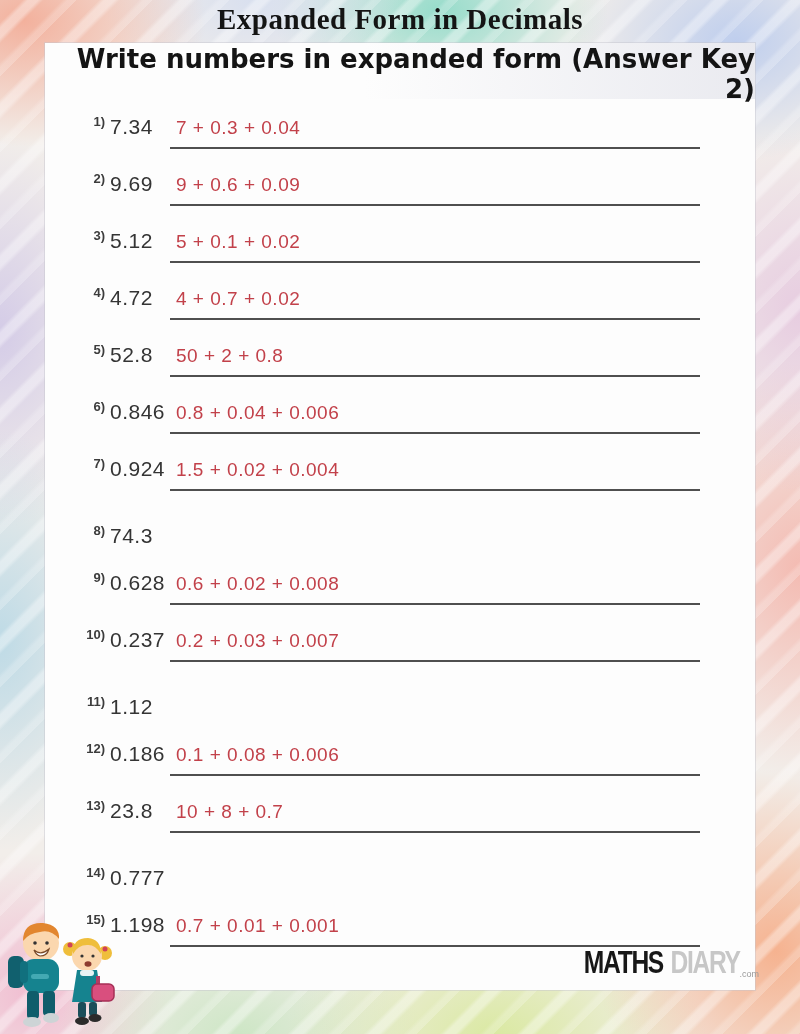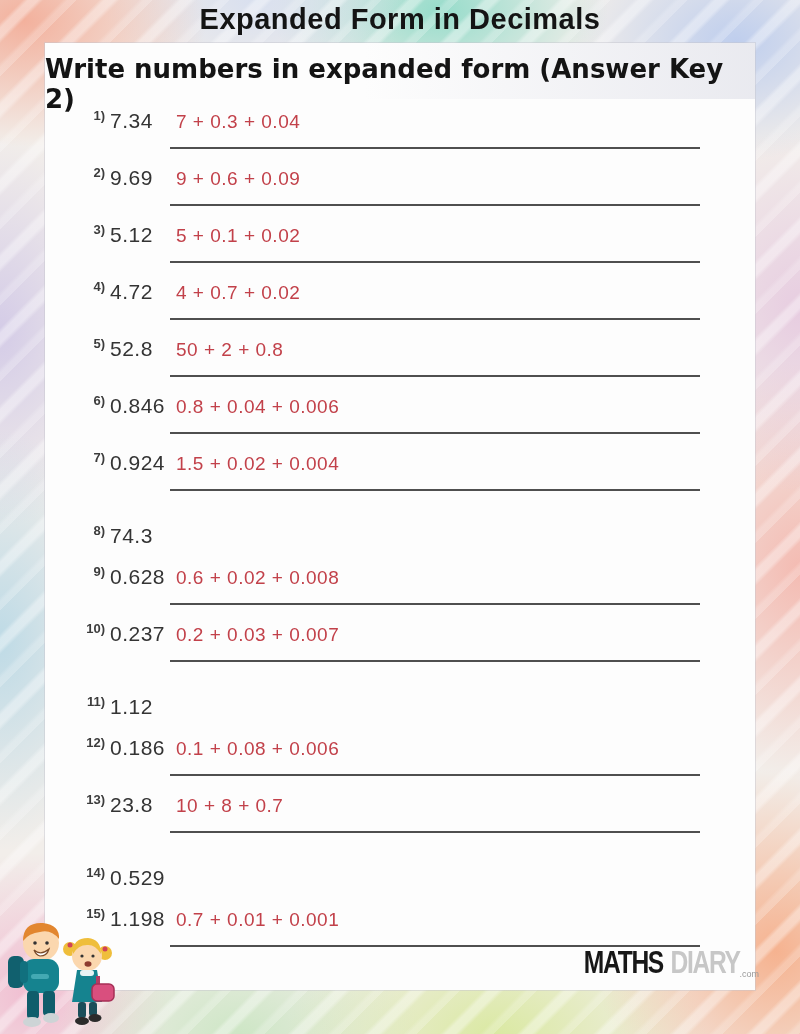--- a/index.html
+++ b/index.html
@@ -32,59 +32,59 @@
     position:absolute; inset:0; pointer-events:none;
     background:repeating-linear-gradient(135deg,
       rgba(255,255,255,0) 0px, rgba(255,255,255,0) 16px,
       rgba(255,255,255,.38) 20px, rgba(255,255,255,.38) 27px,
       rgba(255,255,255,0) 31px, rgba(255,255,255,0) 44px,
       rgba(255,255,255,.22) 48px, rgba(255,255,255,.22) 54px);
   }
   .title{
     position:absolute; top:3px; left:0; width:100%;
     text-align:center;
-    font-family:Liberation Sans, sans-serif;
+    font-family:Liberation Serif, serif;
     font-weight:bold; font-size:29px; color:var(--title-black);
     letter-spacing:.5px;
   }
   .panel{
     position:absolute; left:45px; top:43px; width:710px; height:947px;
     background:#fdfdfd;
     box-shadow:0 0 0 1px rgba(195,195,205,.45);
   }
   .panel::before{
     content:""; position:absolute; top:0; left:0; right:0; height:56px;
     background:linear-gradient(to right, rgba(219,220,230,0) 45%, rgba(214,215,226,.5));
     pointer-events:none;
   }
   .subtitle{
     position:relative;
-    padding-top:11px;
-    text-align:left;
+    padding-top:1px;
+    text-align:right;
     font-family:"DejaVu Sans", sans-serif;
     font-weight:bold; font-size:26px; color:var(--title-black);
   }
   .rows{position:absolute; top:49px; left:0; right:0;}
   .row{height:57px; position:relative;}
   .rowline{
     position:absolute; bottom:0; left:34px; right:55px;
     display:flex; align-items:baseline;
   }
   .pnum{
     font-size:13px; color:#3c3c3c; font-weight:600;
     width:26px; text-align:right; margin-right:5px;
     position:relative; top:-8px; flex:none;
   }
   .pval{
     font-size:21px; color:var(--value-text);
     width:60px; letter-spacing:.5px; flex:none;
   }
   .pans{
     flex:1; border-bottom:2px solid var(--underline-gray);
-    padding:0 0 14px 6px;
+    padding:0 0 8px 6px;
   }
   .anstext{
     font-size:19px; color:var(--answer-red); letter-spacing:.5px;
   }
   .logo{
     position:absolute; right:-4px; bottom:11px;
     white-space:nowrap; line-height:1;text-align:center;
   }
   .logo-maths,.logo-diary{
     display:inline-block;
@@ -192,21 +192,21 @@
       <div class="row">
         <div class="rowline">
           <span class="pnum">13)</span>
           <span class="pval">23.8</span>
           <span class="pans"><span class="anstext">10 + 8 + 0.7</span></span>
         </div>
       </div>
       <div class="row">
         <div class="rowline">
           <span class="pnum">14)</span>
-          <span class="pval">0.529</span>
+          <span class="pval">0.777</span>
         </div>
       </div>
       <div class="row">
         <div class="rowline">
           <span class="pnum">15)</span>
           <span class="pval">1.198</span>
           <span class="pans"><span class="anstext">0.7 + 0.01 + 0.001</span></span>
         </div>
       </div>
     </div>

